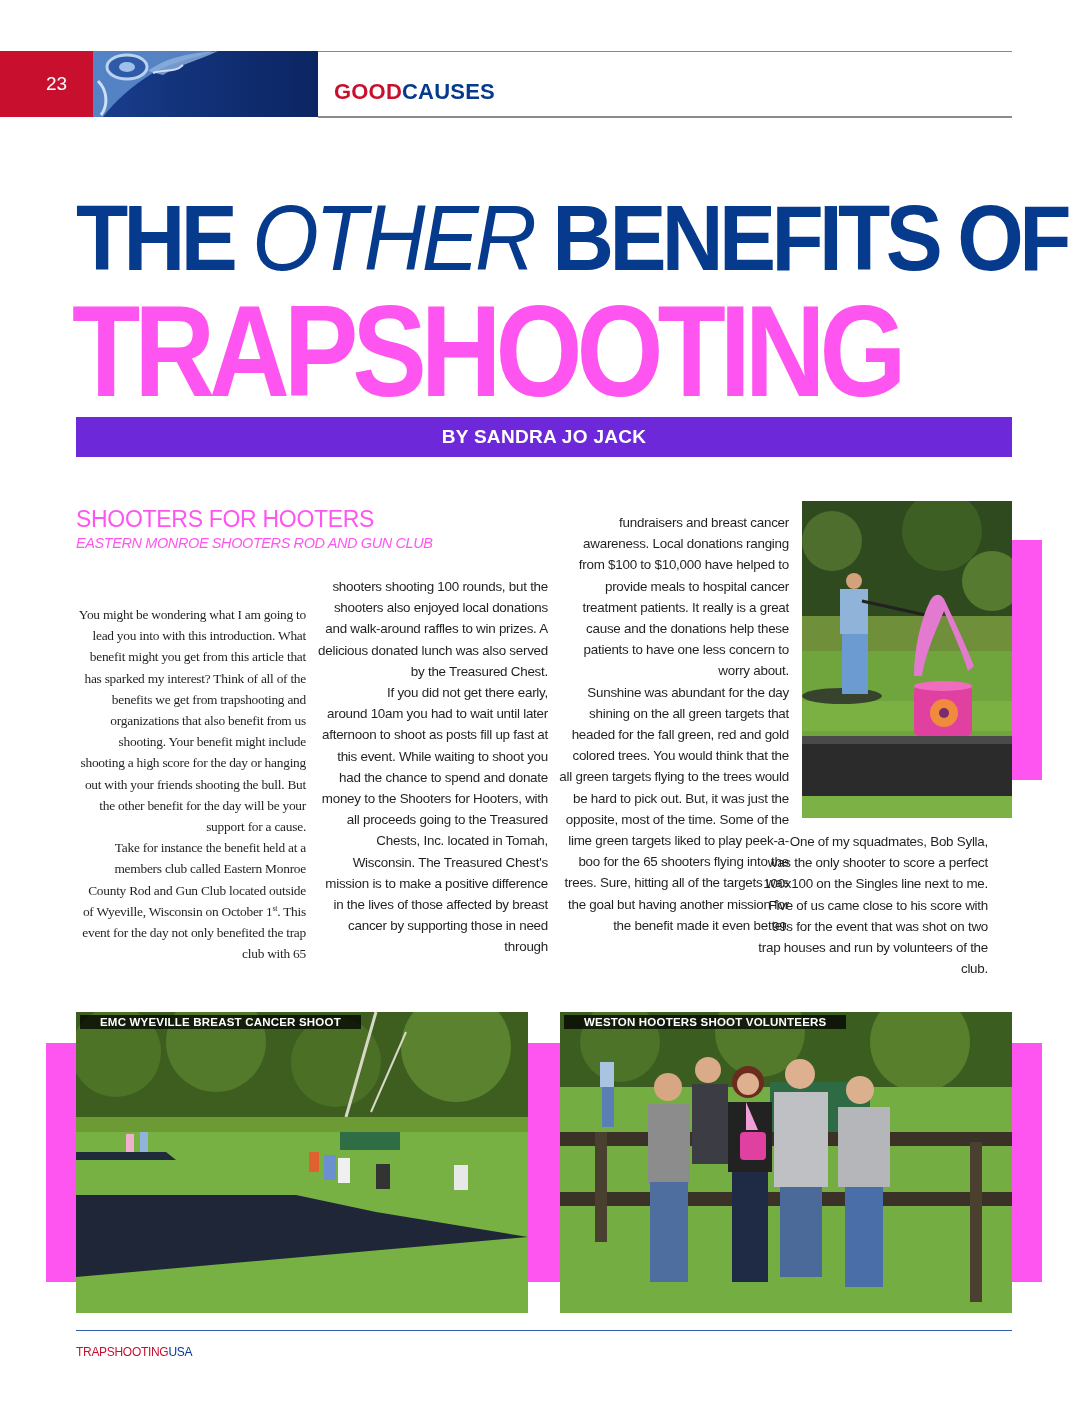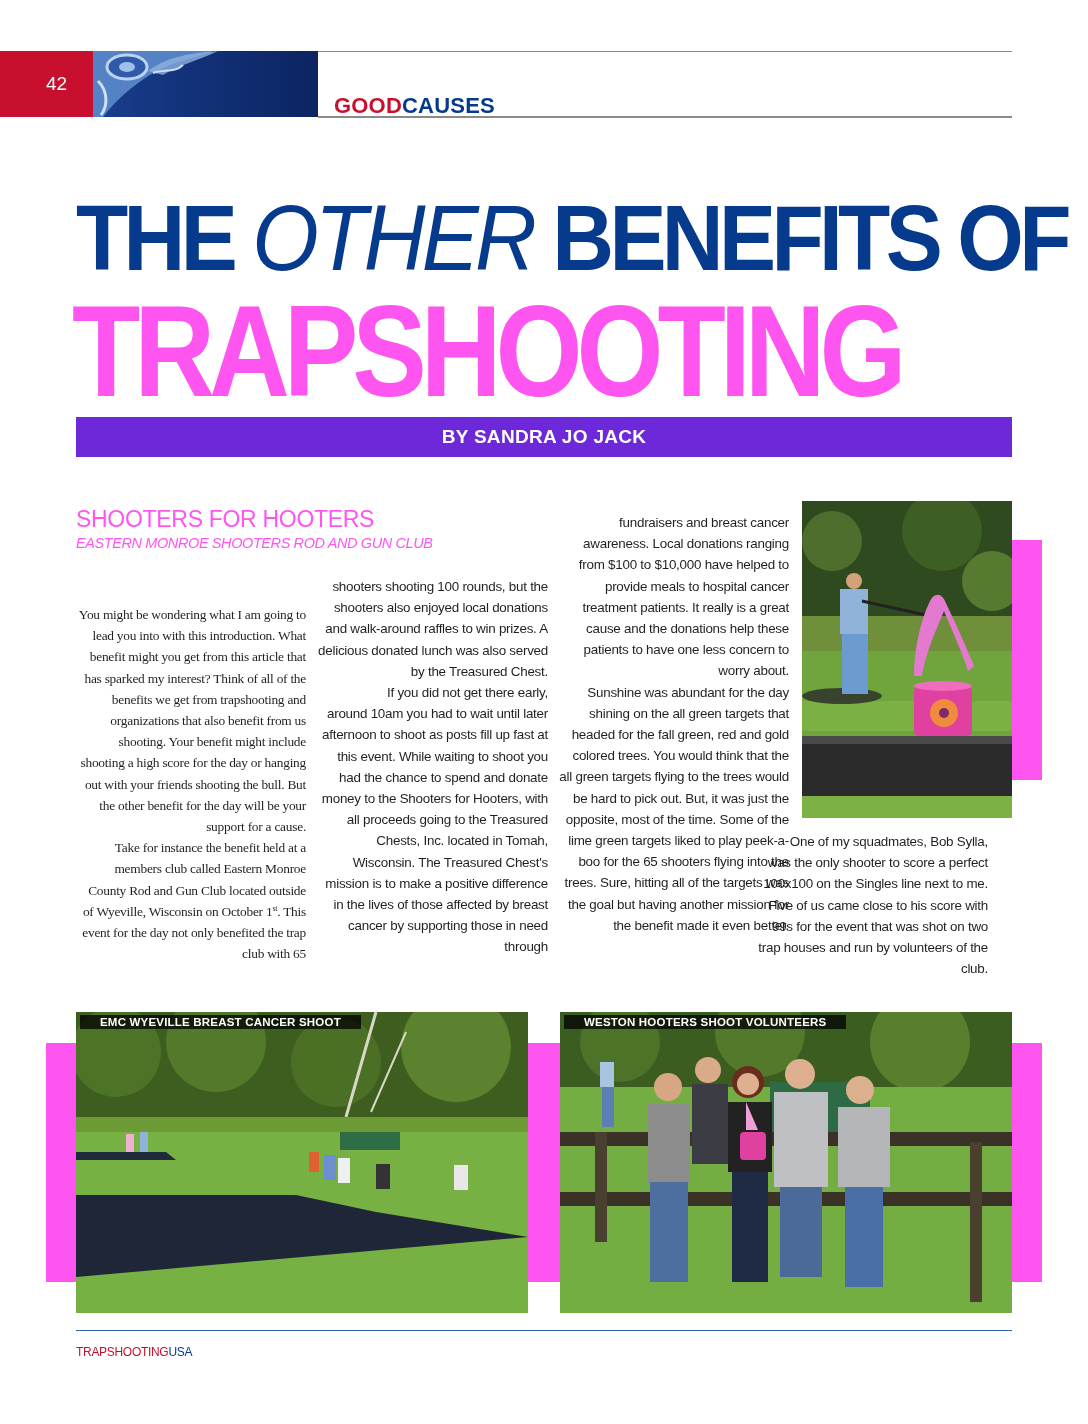--- a/index.html
+++ b/index.html
@@ -6,21 +6,21 @@
   html, body { width: 1088px; height: 1424px; background: #ffffff; overflow: hidden; }
   body { position: relative; font-family: "Liberation Sans", sans-serif; color: #231f20; }
 
   
   .hdr-rule-top { position: absolute; left: 318px; top: 51px; width: 694px; height: 1px; background: #8a8a8a; }
   .hdr-rule-bot { position: absolute; left: 318px; top: 116px; width: 694px; height: 2px; background: #8a8a8a; }
   .page-num-box { position: absolute; left: 0; top: 51px; width: 93px; height: 66px; background: #c8102e; }
   .page-num { position: absolute; left: 0; top: 51px; width: 93px; height: 66px; line-height: 66px; padding-left: 46px; color: #fff; font-size: 19px; }
   .ornament { position: absolute; left: 93px; top: 51px; width: 225px; height: 66px; background: linear-gradient(90deg, #1b3f8f 0%, #12327a 40%, #0c2562 100%); overflow: hidden; }
   .ornament svg { position: absolute; left: 0; top: 0; }
-  .section-label { position: absolute; left: 334px; top: 79px; font-size: 22px; font-weight: bold; letter-spacing: 0.2px; margin-top: 14px; }
+  .section-label { position: absolute; left: 334px; top: 79px; font-size: 22px; font-weight: bold; letter-spacing: 0.2px; }
   .section-label .good { color: #c8102e; }
   .section-label .causes { color: #063a8c; }
 
   
   .title-line1 { position: absolute; left: 76px; top: 188px; width: 940px; font-size: 92px; font-weight: bold; color: #063a8c; letter-spacing: -5px; line-height: 100px; white-space: nowrap; transform: scaleX(0.93); transform-origin: left top; }
   .title-line1 .it { font-style: italic; font-weight: normal; letter-spacing: -4px; }
   .title-line2 { position: absolute; left: 72px; top: 286px; width: 940px; font-size: 130px; font-weight: bold; color: #ff55f0; letter-spacing: -7px; line-height: 130px; white-space: nowrap; transform: scaleX(0.86); transform-origin: left top; }
   .byline-bar { position: absolute; left: 76px; top: 417px; width: 936px; height: 40px; background: #6d28d9; color: #fff; text-align: center; line-height: 40px; font-size: 19px; font-weight: bold; letter-spacing: 0.3px; }
 
   
@@ -49,21 +49,21 @@
   .footer-rule { position: absolute; left: 76px; top: 1330px; width: 936px; height: 1px; background: #2f5fa8; }
   .footer-brand { position: absolute; left: 76px; top: 1345px; font-size: 12px; letter-spacing: -0.3px; }
   .footer-brand .tr { color: #c8102e; }
   .footer-brand .usa { color: #063a8c; }
 </style>
 </head>
 <body>
 
 <div class="hdr-rule-top"></div>
 <div class="page-num-box"></div>
-<div class="page-num">42</div>
+<div class="page-num">23</div>
 <div class="ornament">
   <svg width="225" height="66" viewBox="0 0 225 66">
     <path d="M0 0 L120 0 C 100 8, 80 10, 60 22 C 40 34, 22 50, 10 66 L0 66 Z" fill="#5f8fcf" opacity="0.85"></path>
     <ellipse cx="34" cy="16" rx="20" ry="12" fill="#2f5aa8" stroke="#bcd3f0" stroke-width="3"></ellipse>
     <ellipse cx="34" cy="16" rx="8" ry="5" fill="#9fc0ea"></ellipse>
     <path d="M55 20 C 75 5, 100 2, 125 0 C 105 10, 85 14, 70 24 Z" fill="#8fb2e0" opacity="0.8"></path>
     <path d="M5 30 C 15 40, 15 55, 8 64" stroke="#cfe0f6" stroke-width="3" fill="none"></path>
     <path d="M60 22 C 70 18, 82 22, 90 14" stroke="#cfe0f6" stroke-width="2" fill="none"></path>
   </svg>
 </div>

